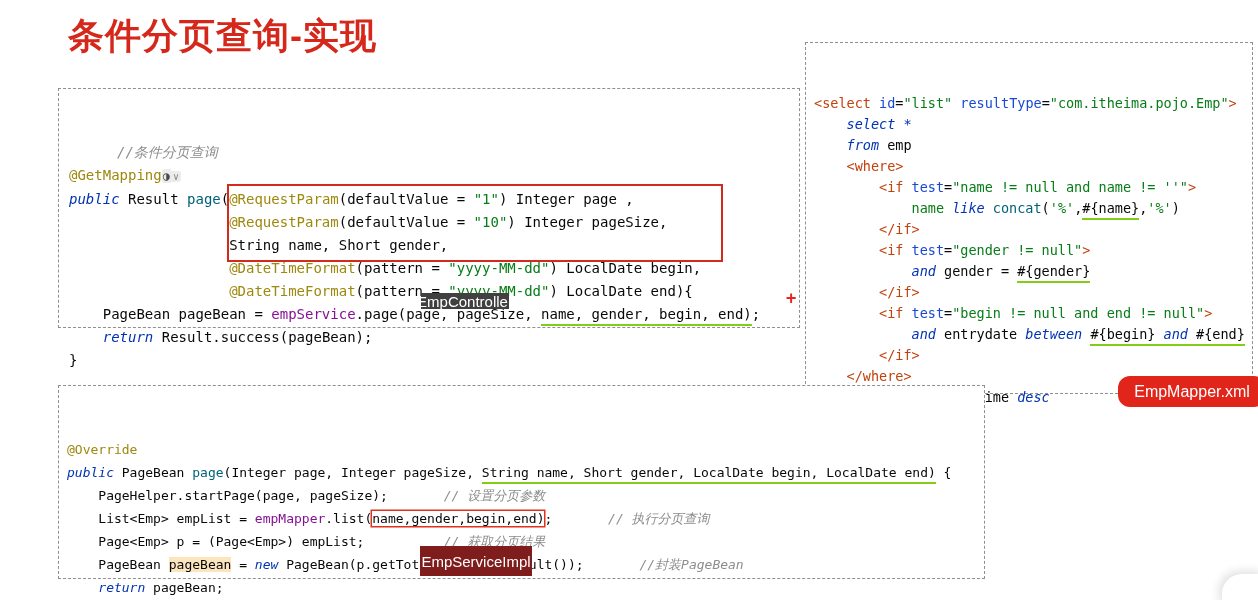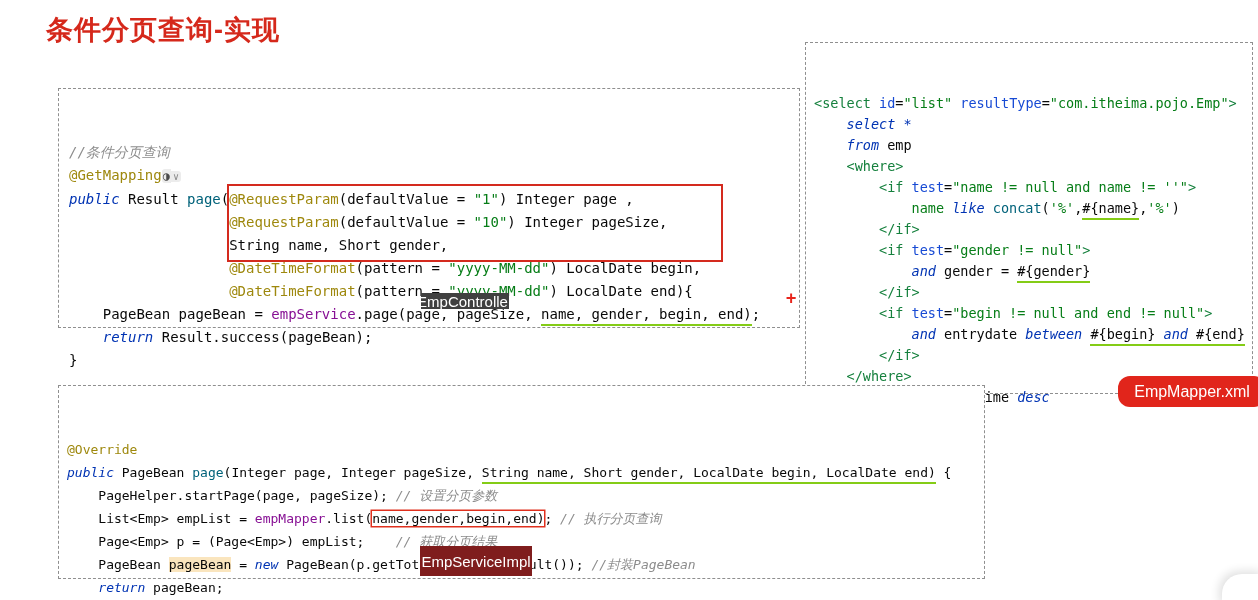--- a/index.html
+++ b/index.html
@@ -1,42 +1,42 @@
 <!DOCTYPE html>
 <html><head>
 <meta charset="utf-8">
 <style>
   html,body{margin:0;padding:0;}
   body{
     width:1258px;height:600px;position:relative;background:#ffffff;
     font-family:"Liberation Sans", sans-serif;overflow:hidden;
   }
   .page-title{
-    position:absolute;left:46px;top:12px;
-    font-size:27px;font-weight:bold;color:#d5281b;letter-spacing:1px;
+    position:absolute;left:68px;top:12px;
+    font-size:36px;font-weight:bold;color:#d5281b;letter-spacing:1px;
   }
   .code-block{
     position:absolute;background:#ffffff;border:1px dashed #8f8f8f;
     font-family:"DejaVu Sans Mono", monospace;color:#080808;
     white-space:pre;box-sizing:border-box;
   }
   .code-block .cl{white-space:pre;}
   #block-controller{left:58px;top:88px;width:742px;height:240px;font-size:14px;line-height:23px;padding:6px 0 4px 10px;}
   #block-mapper{left:805px;top:42px;width:448px;height:352px;font-size:13.5px;line-height:21px;padding:8px 0 8px 8px;}
   #block-service{left:58px;top:385px;width:927px;height:194px;font-size:13px;line-height:23px;padding:6px 0 12px 8px;}
   
   .kw{color:#0033b3;font-style:italic;}
   .str{color:#067d17;}
-  .cm{color:#8c8c8c;font-style:italic;}
+  .cm{color:#8c8c8c;font-style:italic;margin-left:48px;}
   .ann{color:#9e880d;}
   .mth{color:#00627a;}
   .fld{color:#871094;}
   .it{}
   .col{color:#067d17;}
-  .tag{color:#15803d;}
+  .tag{color:#c2410c;}
   .attr{color:#174ad4;}
   .rl{border-bottom:2px solid #84cc16;padding-bottom:2px;}
   .rb{box-shadow:0 0 0 1.5px #e0301e;}
   .hl{background:#fae5be;}
   .inlay{color:#4a4a4a;background:#ececec;border-radius:3px 0 0 3px;padding:0 1px;font-size:12px;}
   .chev{color:#8a8a8a;background:#ececec;border-radius:0 3px 3px 0;font-size:10px;padding:0 2px;}
   
   .red-box{
     position:absolute;left:168px;top:95px;width:492px;height:74px;
     border:2px solid #d42a1e;pointer-events:none;

